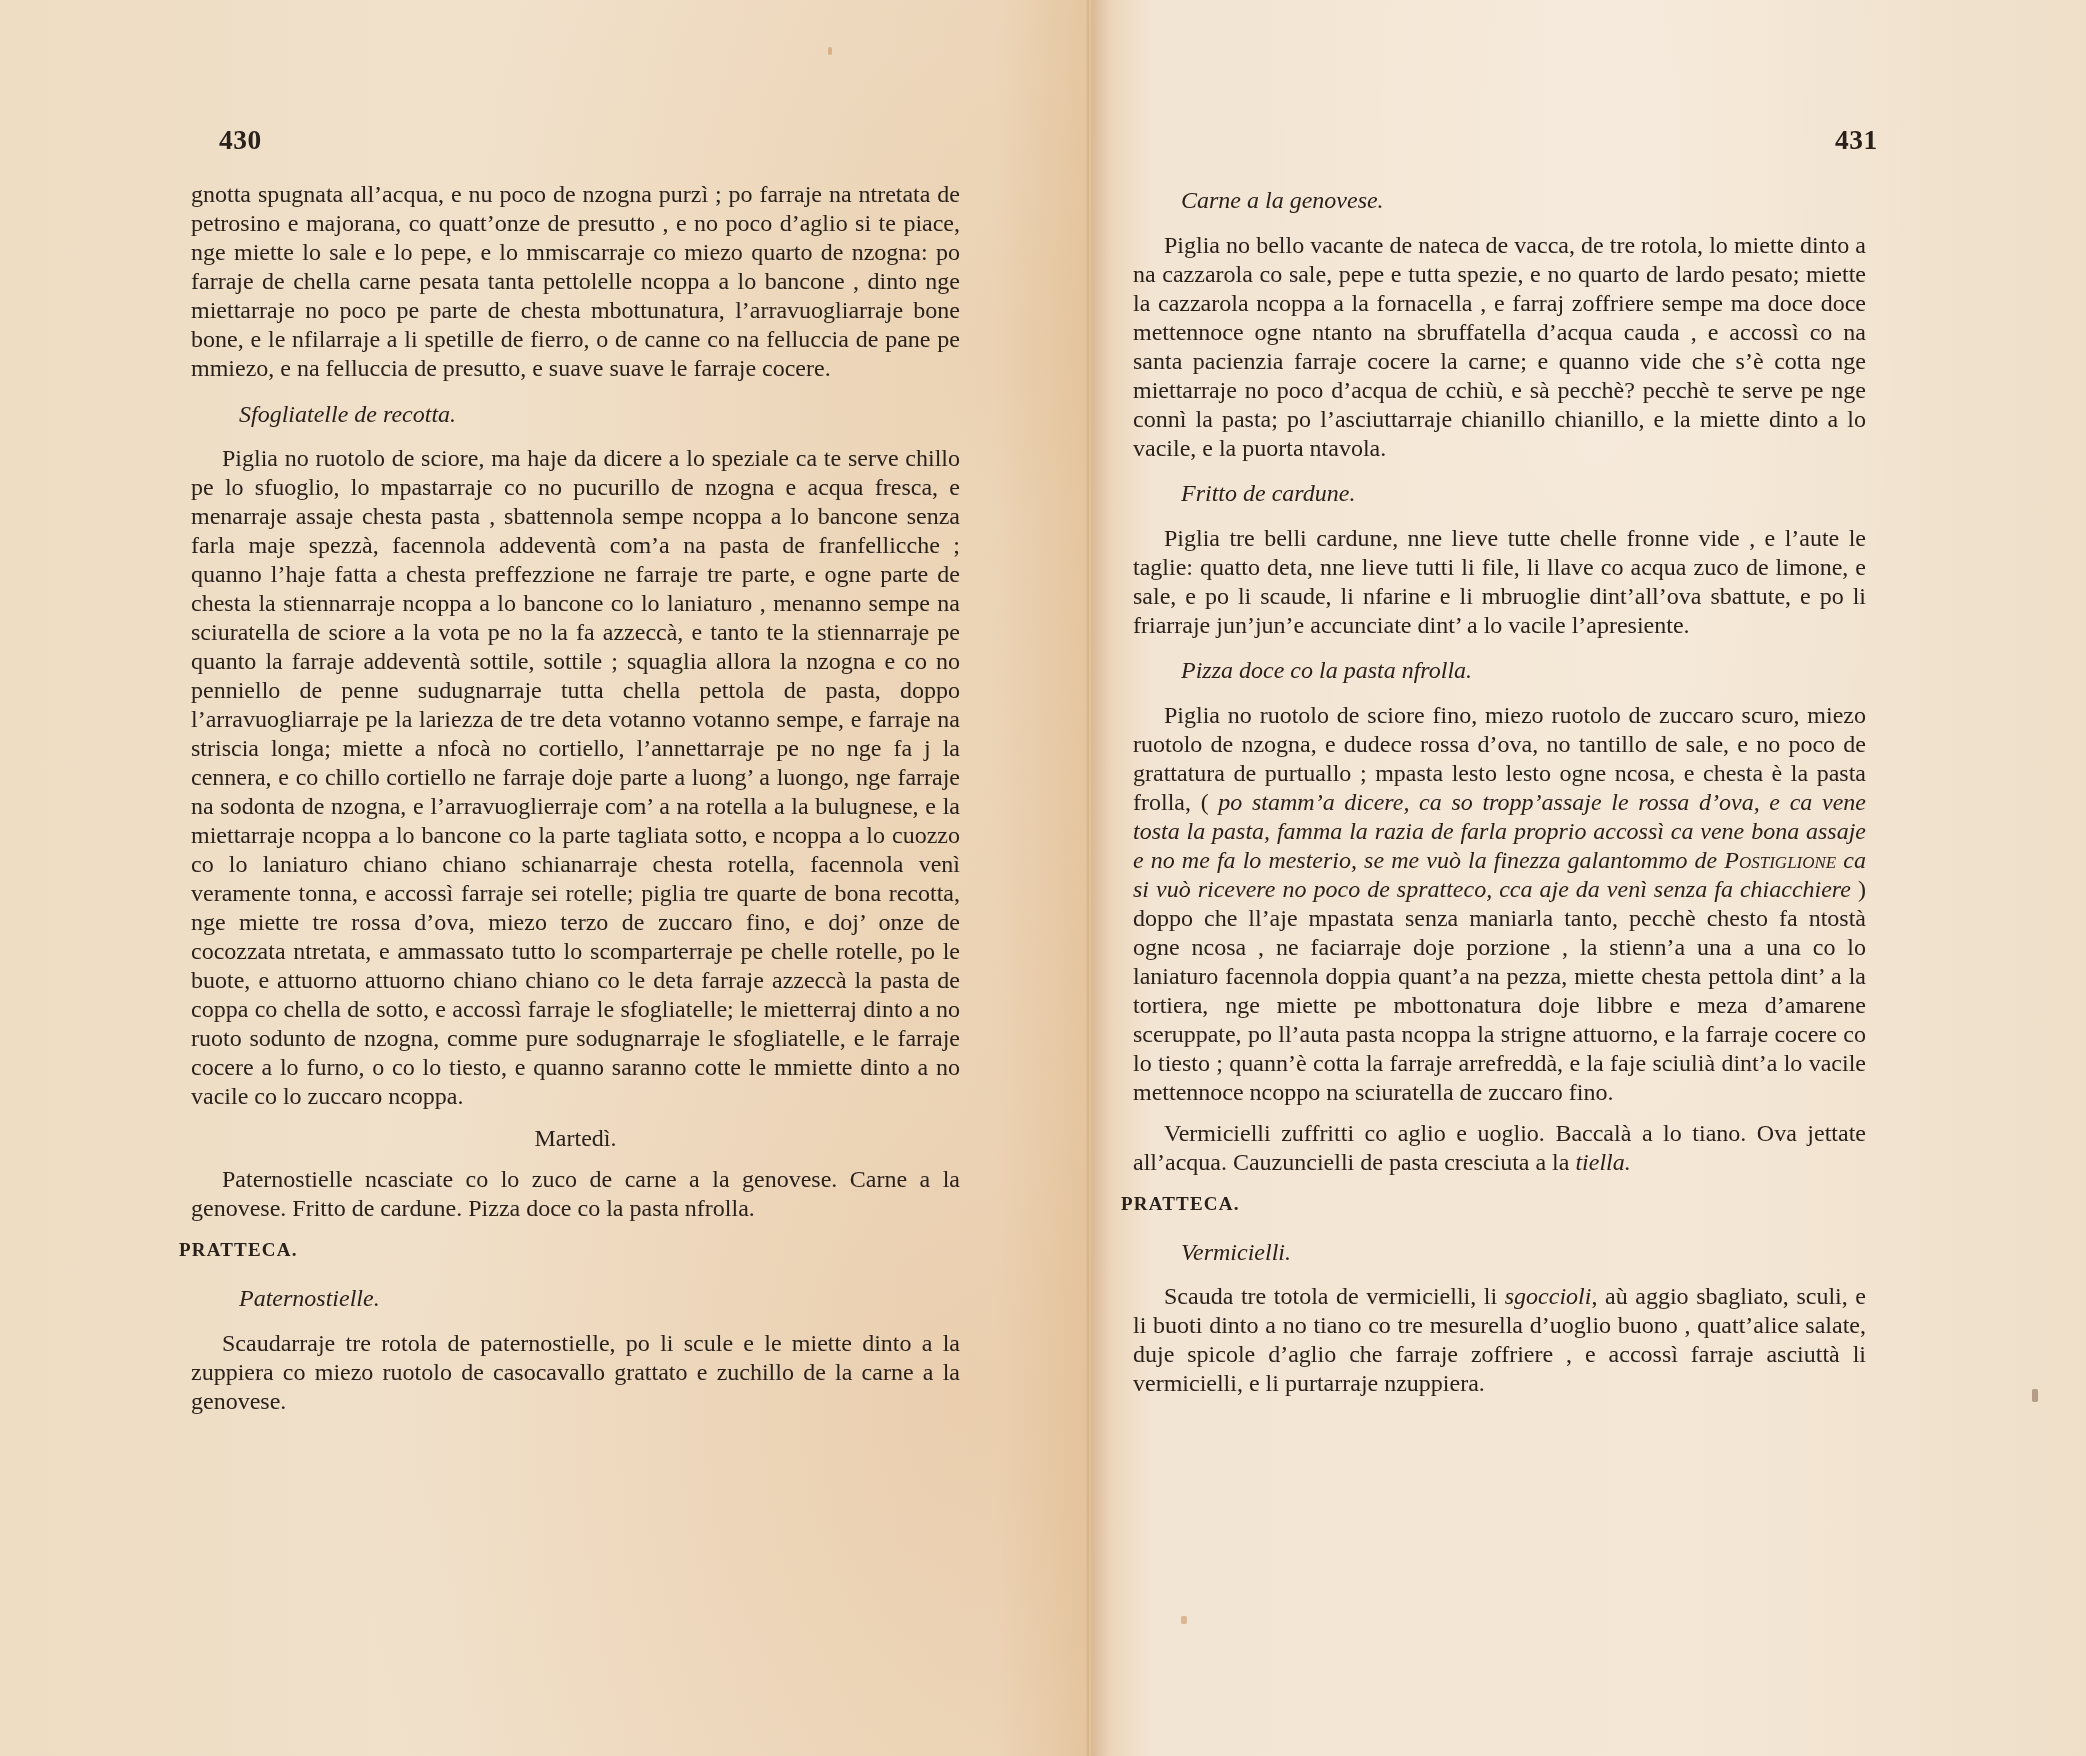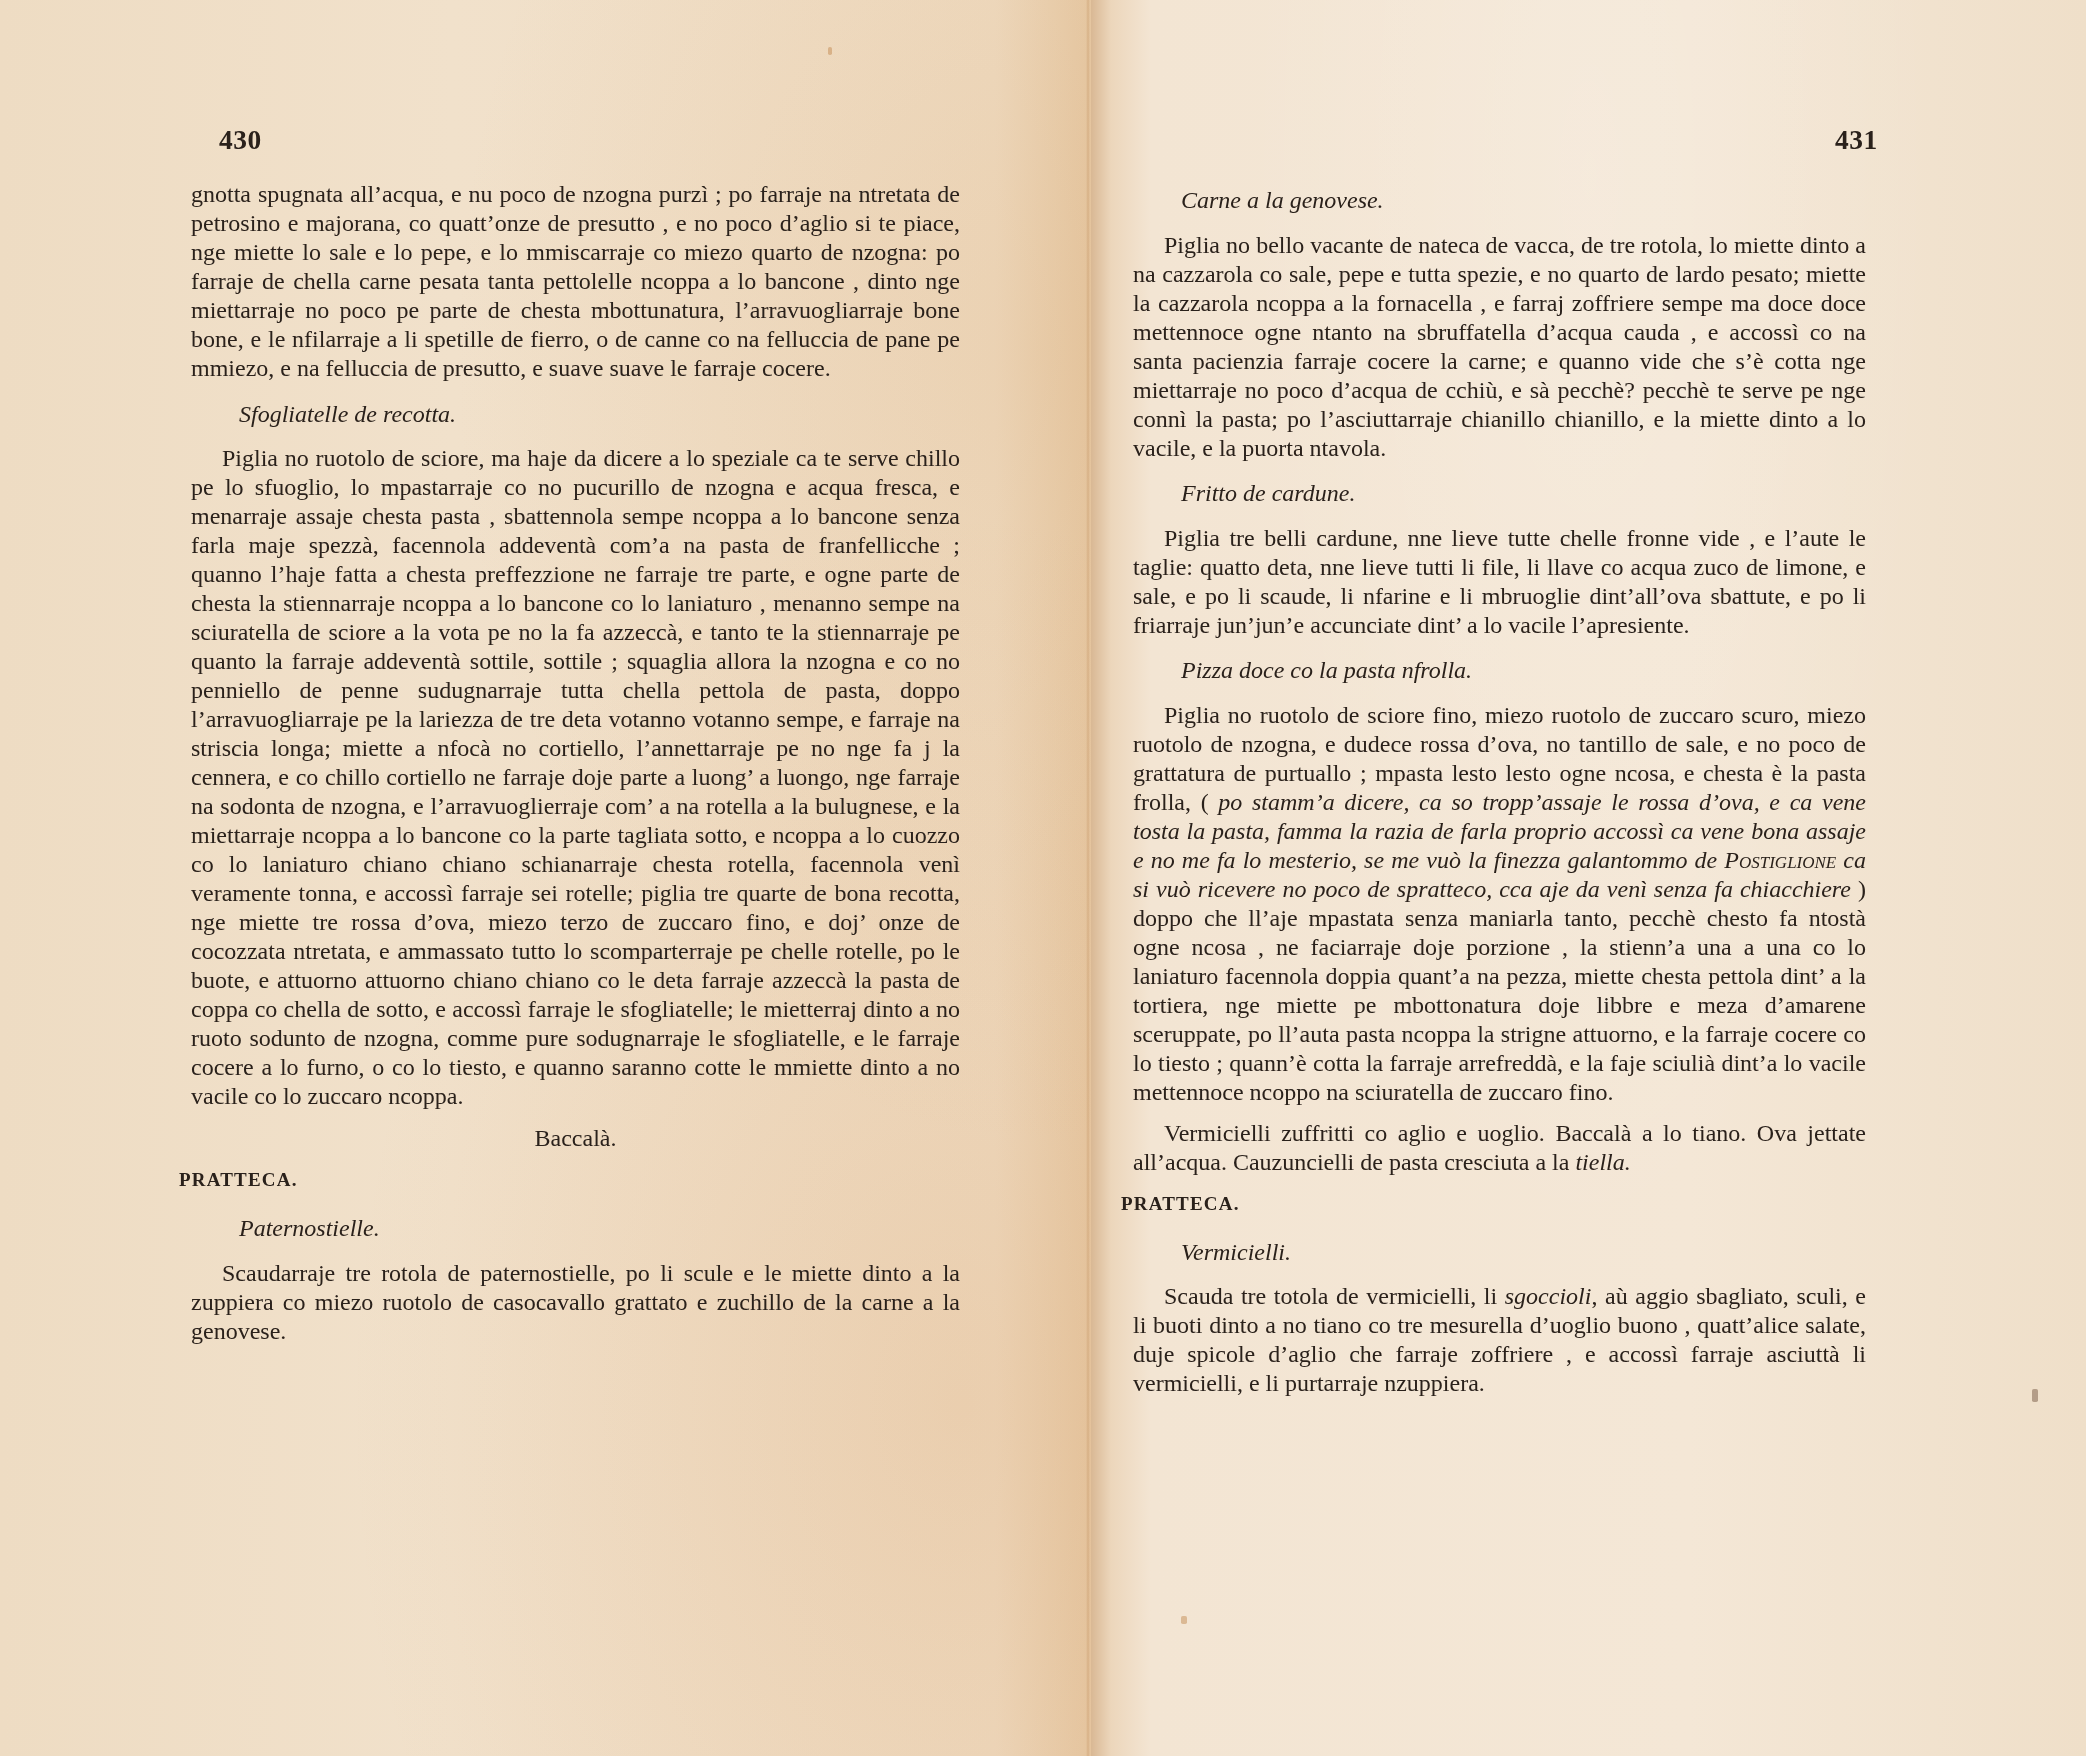--- a/index.html
+++ b/index.html
@@ -75,21 +75,22 @@
 <body>
 
 <div class="spread">
 
   <div class="page left">
     <div class="page-number">430</div>
     <div class="col">
       <p class="para">gnotta spugnata all’acqua, e nu poco de nzogna purzì ; po farraje na ntretata de petrosino e majorana, co quatt’onze de presutto , e no poco d’aglio si te piace, nge miette lo sale e lo pepe, e lo mmiscarraje co miezo quarto de nzogna: po farraje de chella carne pesata tanta pettolelle ncoppa a lo bancone , dinto nge miettarraje no poco pe parte de chesta mbottunatura, l’arravuogliarraje bone bone, e le nfilarraje a li spetille de fierro, o de canne co na felluccia de pane pe mmiezo, e na felluccia de presutto, e suave suave le farraje cocere.</p>
       <div class="heading-italic">Sfogliatelle de recotta.</div>
       <p class="para indent">Piglia no ruotolo de sciore, ma haje da dicere a lo speziale ca te serve chillo pe lo sfuoglio, lo mpastarraje co no pucurillo de nzogna e acqua fresca, e menarraje assaje chesta pasta , sbattennola sempe ncoppa a lo bancone senza farla maje spezzà, facennola addeventà com’a na pasta de franfellicche ; quanno l’haje fatta a chesta preffezzione ne farraje tre parte, e ogne parte de chesta la stiennarraje ncoppa a lo bancone co lo laniaturo , menanno sempe na sciuratella de sciore a la vota pe no la fa azzeccà, e tanto te la stiennarraje pe quanto la farraje addeventà sottile, sottile ; squaglia allora la nzogna e co no penniello de penne sudugnarraje tutta chella pettola de pasta, doppo l’arravuogliarraje pe la lariezza de tre deta votanno votanno sempe, e farraje na striscia longa; miette a nfocà no cortiello, l’annettarraje pe no nge fa j la cennera, e co chillo cortiello ne farraje doje parte a luong’ a luongo, nge farraje na sodonta de nzogna, e l’arravuoglierraje com’ a na rotella a la bulugnese, e la miettarraje ncoppa a lo bancone co la parte tagliata sotto, e ncoppa a lo cuozzo co lo laniaturo chiano chiano schianarraje chesta rotella, facennola venì veramente tonna, e accossì farraje sei rotelle; piglia tre quarte de bona recotta, nge miette tre rossa d’ova, miezo terzo de zuccaro fino, e doj’ onze de cocozzata ntretata, e ammassato tutto lo scomparterraje pe chelle rotelle, po le buote, e attuorno attuorno chiano chiano co le deta farraje azzeccà la pasta de coppa co chella de sotto, e accossì farraje le sfogliatelle; le mietterraj dinto a no ruoto sodunto de nzogna, comme pure sodugnarraje le sfogliatelle, e le farraje cocere a lo furno, o co lo tiesto, e quanno saranno cotte le mmiette dinto a no vacile co lo zuccaro ncoppa.</p>
-      <div class="heading-day">Baccalà.</div>
+      <div class="heading-day">Martedì.</div>
+      <p class="para indent">Paternostielle ncasciate co lo zuco de carne a la genovese. Carne a la genovese. Fritto de cardune. Pizza doce co la pasta nfrolla.</p>
       <div class="heading-pratteca">PRATTECA.</div>
       <div class="heading-italic">Paternostielle.</div>
       <p class="para indent">Scaudarraje tre rotola de paternostielle, po li scule e le miette dinto a la zuppiera co miezo ruotolo de casocavallo grattato e zuchillo de la carne a la genovese.</p>
     </div>
   </div>
 
   <div class="page right">
     <div class="page-number">431</div>
     <div class="col" style="top:173px;">
       <div class="heading-italic" style="margin-top:13px;">Carne a la genovese.</div>

